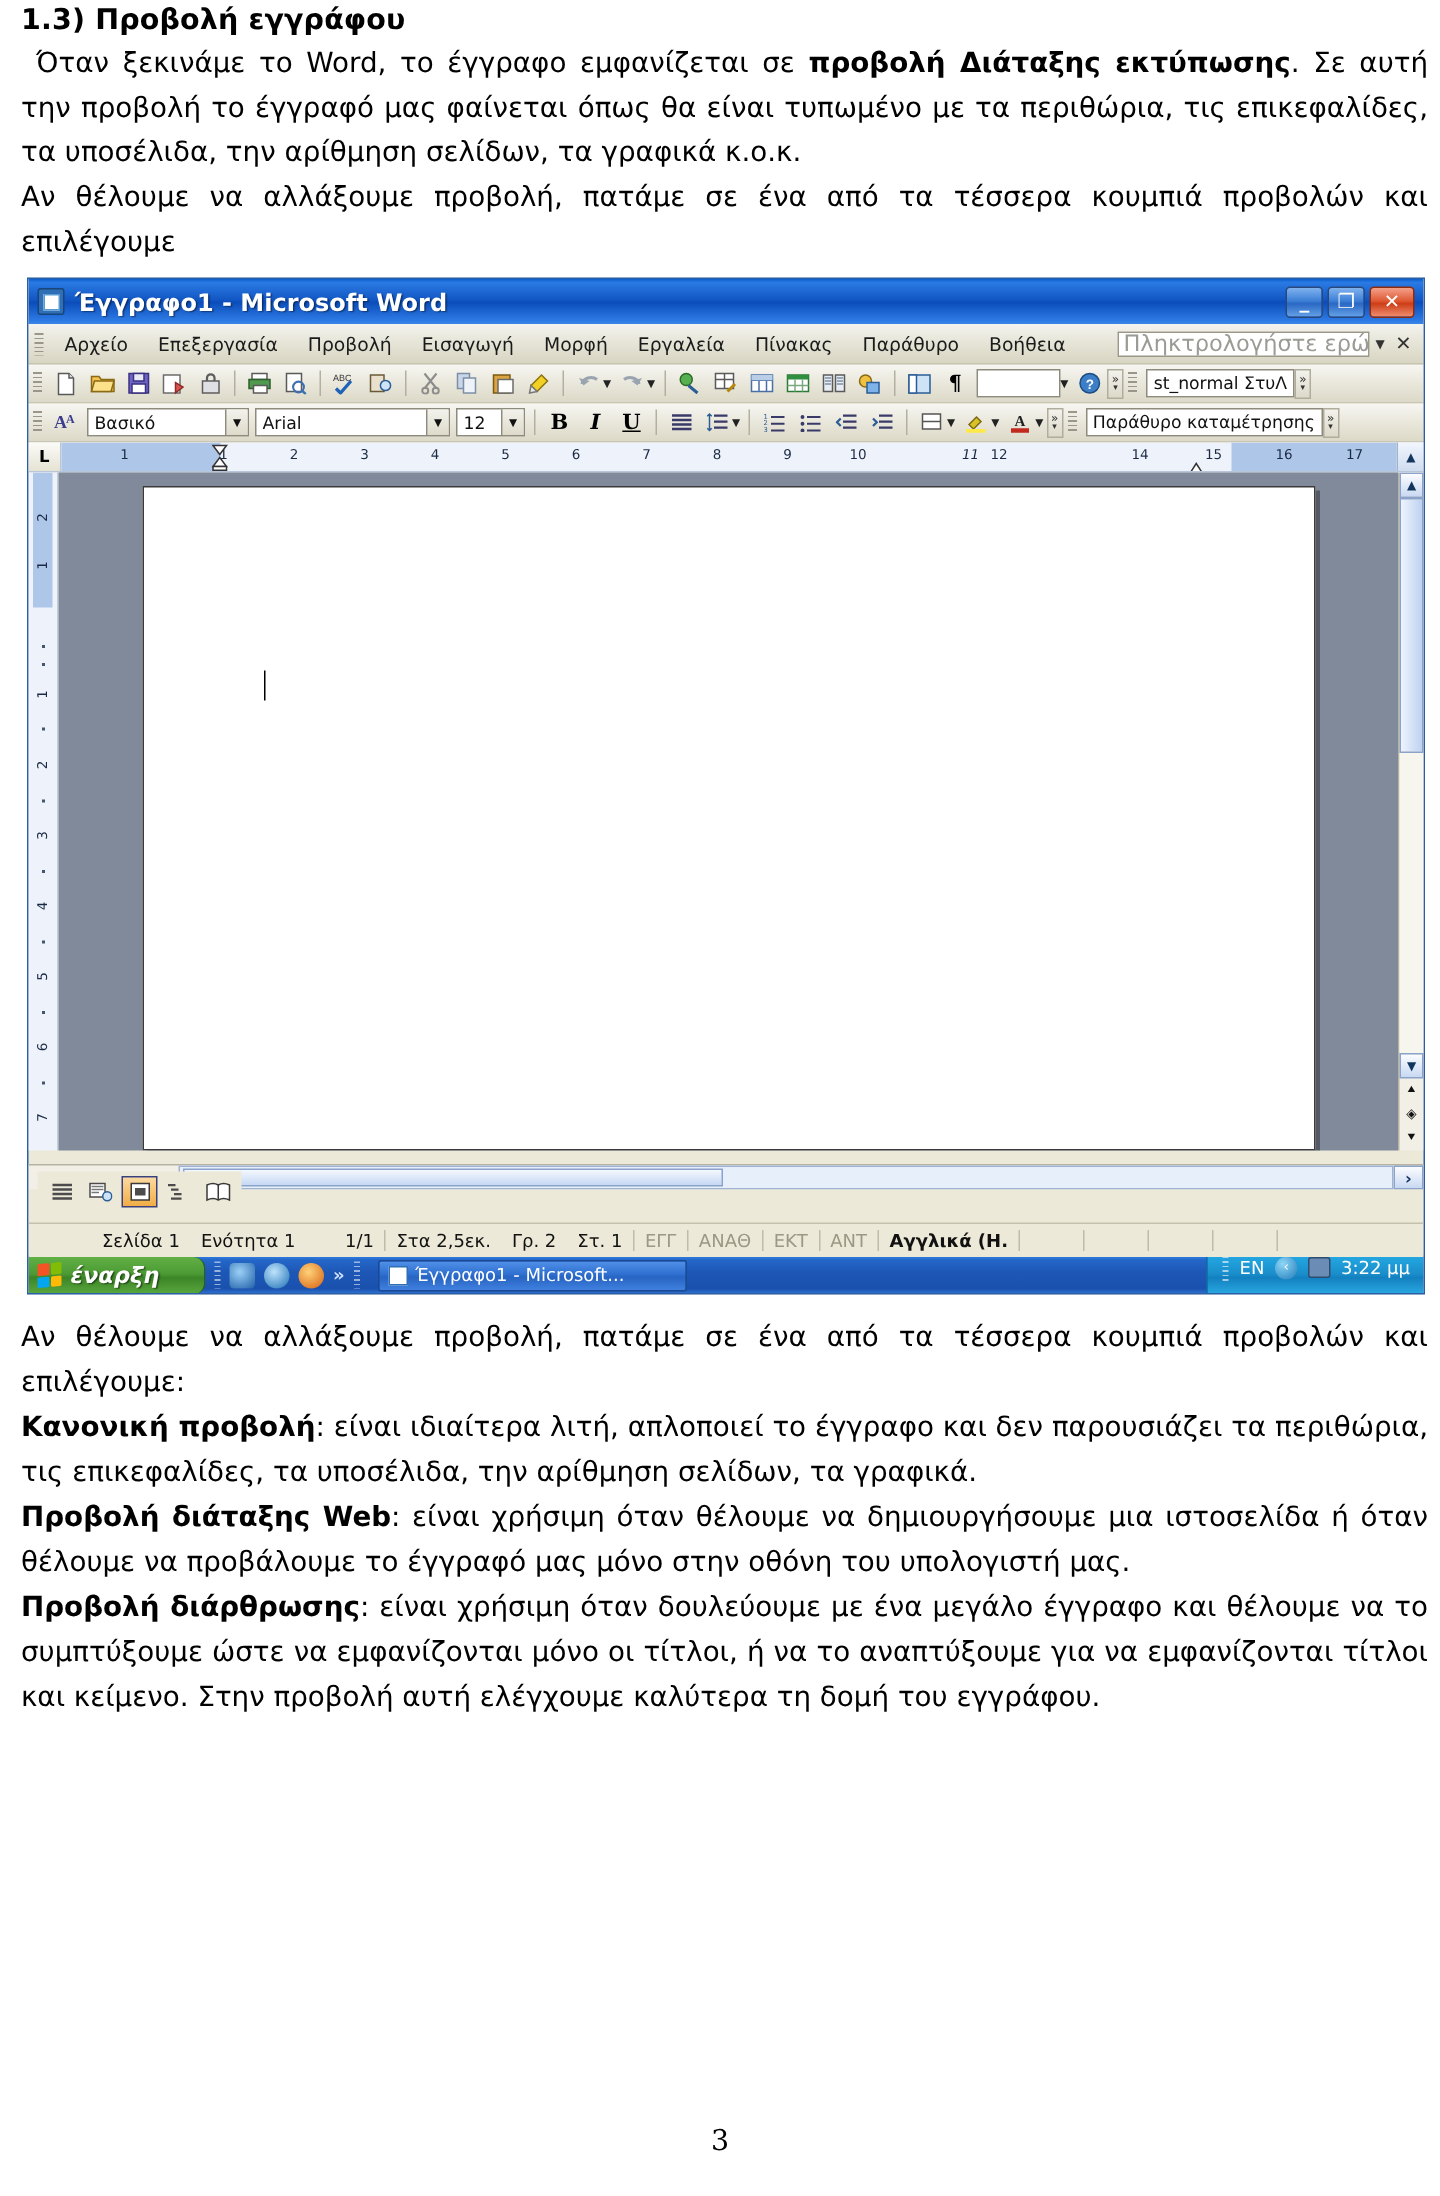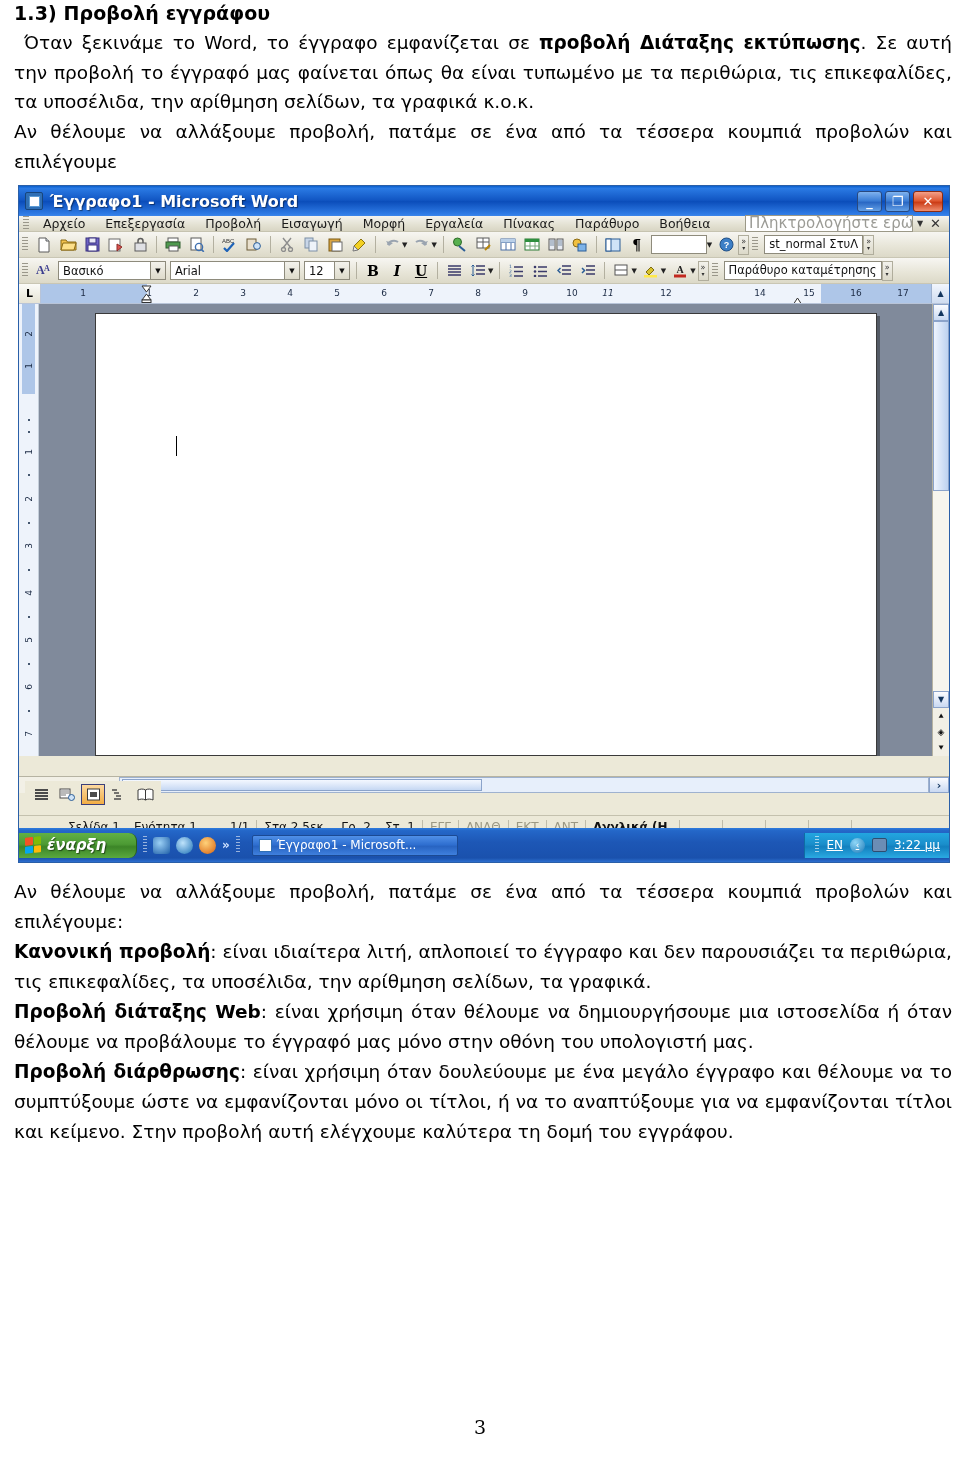--- a/index.html
+++ b/index.html
@@ -75,21 +75,21 @@
   }
   .winbtn.close {
     width:30px;
     background:linear-gradient(180deg,#f3a08a,#e05a33 45%,#cc3d17 55%,#ef8e6f);
     border-color:#8c2b10;
   }
   .winbtn .glyph { line-height:1; font-size:13px; }
 
   
   .menubar {
-    height: 16px;
+    height: 27px;
     background: linear-gradient(180deg,#f4f3ee,#e3e1d2 60%,#d8d5c3);
     display:flex; align-items:center;
     padding-left:4px;
     border-bottom:1px solid #c6c3b0;
     position:relative;
   }
   .grip { width:6px;height:15px;margin-right:4px;
     background: repeating-linear-gradient(180deg,#9a978a 0 1px,transparent 1px 3px);
     flex:0 0 auto; }
   .menuitem {
@@ -254,21 +254,21 @@
     background:#ece9d8; border-top:1px solid #c4c1ae;
     display:flex; align-items:center; font-size:12px; color:#111;
   }
   .st-cell { padding:0 7px; white-space:nowrap; }
   .st-cell.dim { color:#9b9884; }
   .st-div { width:1px;height:14px;background:#bfbcaa; }
   .st-blank { width:42px; }
 
   
   .taskbar {
-    position:absolute; left:0; bottom:0; height:34px; width:100%;
+    position:absolute; left:0; bottom:0; height:24px; width:100%;
     background: linear-gradient(180deg,#2e7bdd 0%,#2467c8 8%,#1d57b6 42%,#1a51ad 88%,#2d6fcf 100%);
     display:flex; align-items:center;
   }
   .startbtn {
     height:25px; min-width:118px;
     background: linear-gradient(180deg,#61b045 0%,#4c9a34 45%,#3c8527 55%,#5aa93f 100%);
     border-right:1px solid #2b5f18;
     border-radius:0 8px 8px 0;
     display:flex;align-items:center; padding:0 12px 0 6px; gap:6px;
   }
@@ -296,22 +296,22 @@
     color:#fff; font-size:12px; white-space:nowrap; overflow:hidden;
   }
   .taskitem .ti {
     width:13px;height:13px;background:#fff;border:1px solid #2f6fb5;
     display:block; flex:0 0 auto;
   }
   .tray {
     margin-left:auto; height:25px;
     background: linear-gradient(180deg,#23a6e0 0%,#1a8ecb 45%,#1380bf 55%,#2aaae2 100%);
     border-left:1px solid #0f6ca3;
-    display:flex;align-items:center;gap:7px;padding:0 9px 0 10px;
-    color:#fff;font-size:12px;text-decoration:underline;
+    display:flex;align-items:flex-start;gap:7px;padding:0 9px 0 10px;
+    color:#fff;font-size:12px;
   }
   .tray .tgrip {
     width:4px;height:18px;
     background: repeating-linear-gradient(180deg,rgba(255,255,255,.6) 0 1px,transparent 1px 3px);
   }
   .tray .tcircle {
     width:15px;height:15px;border-radius:50%;
     background: radial-gradient(circle at 35% 30%,#8ed6f7,#1f7bb8);
     display:flex;align-items:center;justify-content:center;font-size:9px;
   }
@@ -658,21 +658,21 @@
       <span class="rtick" style="left:108px;">1</span>
       <span class="rtick" style="left:155px;">2</span>
       <span class="rtick" style="left:202px;">3</span>
       <span class="rtick" style="left:249px;">4</span>
       <span class="rtick" style="left:296px;">5</span>
       <span class="rtick" style="left:343px;">6</span>
       <span class="rtick" style="left:390px;">7</span>
       <span class="rtick" style="left:437px;">8</span>
       <span class="rtick" style="left:484px;">9</span>
       <span class="rtick" style="left:531px;">10</span>
-      <span class="rtick" style="left:567px;font-style:italic;">11</span>
+      <span class="rtick" style="left:606px;font-style:italic;">11</span>
       <span class="rtick" style="left:625px;">12</span>
       <span class="rtick" style="left:672px;margin-top:19px;">13</span>
       <span class="rtick" style="left:719px;">14</span>
       <span class="rtick" style="left:768px;">15</span>
       <span class="rtick" style="left:815px;">16</span>
       <span class="rtick" style="left:862px;">17</span>
       <span style="position:absolute;left:100px;top:1px;">
         <svg width="11" height="18" viewBox="0 0 11 18">
             <path d="M1 1h9L5.5 7z" fill="#fff" stroke="#333"></path>
             <path d="M5.5 9L10 15H1z" fill="#fff" stroke="#333"></path>

